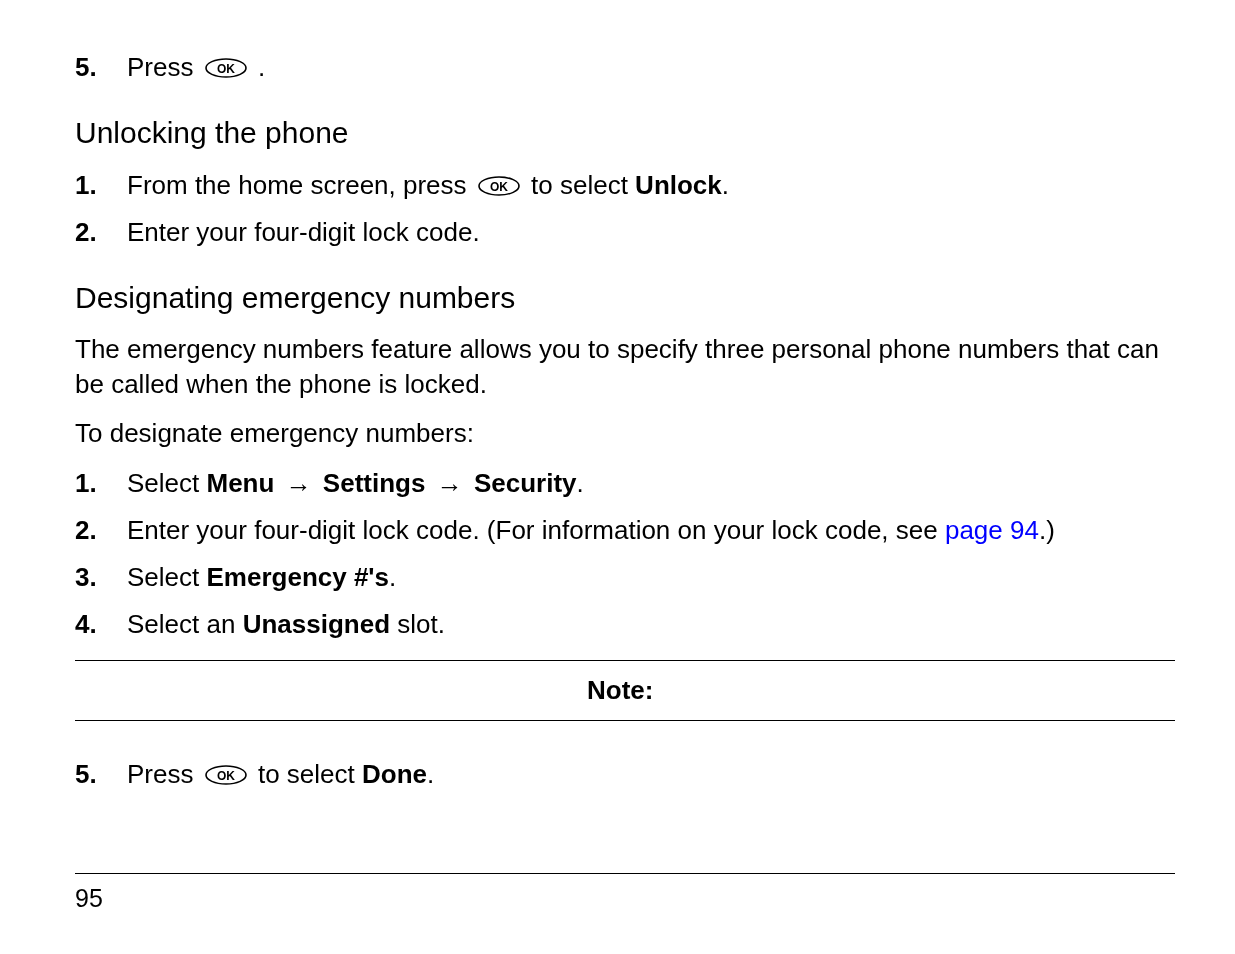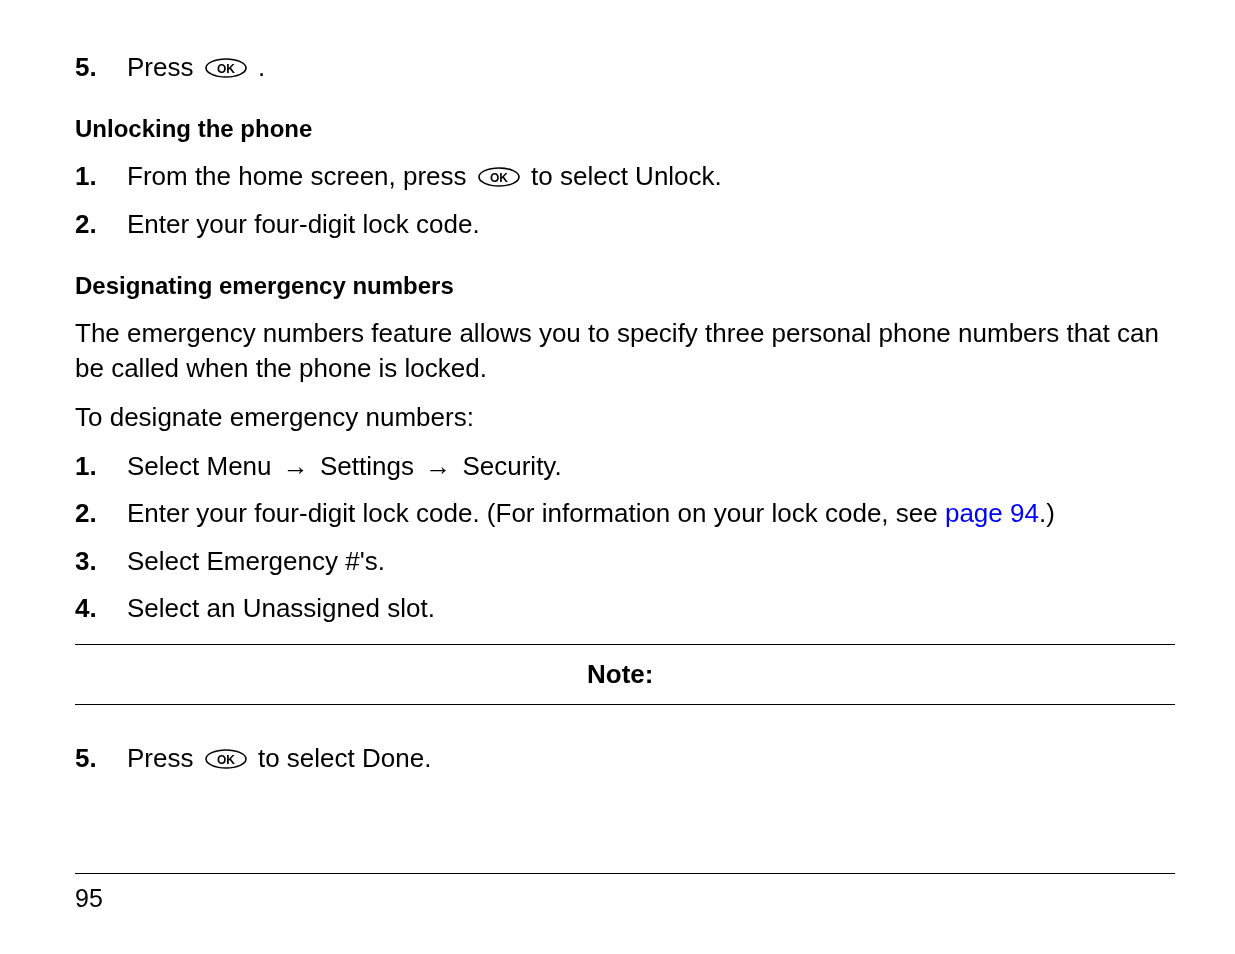--- a/index.html
+++ b/index.html
@@ -25,38 +25,38 @@
     }
     .list-num {
       font-weight: bold;
       min-width: 52px;
       flex-shrink: 0;
     }
     .list-body {
       flex: 1;
     }
     .heading {
-      font-weight: bold;
-      font-size: 24px;
+      font-weight: normal;
+      font-size: 30px;
       margin-top: 28px;
       margin-bottom: 14px;
     }
     .para {
       margin-bottom: 14px;
     }
     .ok-icon {
       display: inline-block;
       vertical-align: -3px;
       margin: 0 3px;
     }
     .ok-icon svg {
       display: block;
     }
     .bold {
-      font-weight: normal;
+      font-weight: bold;
     }
     .arrow {
       font-family: Arial, sans-serif;
       margin: 0 4px;
     }
     .link {
       color: #0000ff;
       text-decoration: none;
     }
     .note-block {

